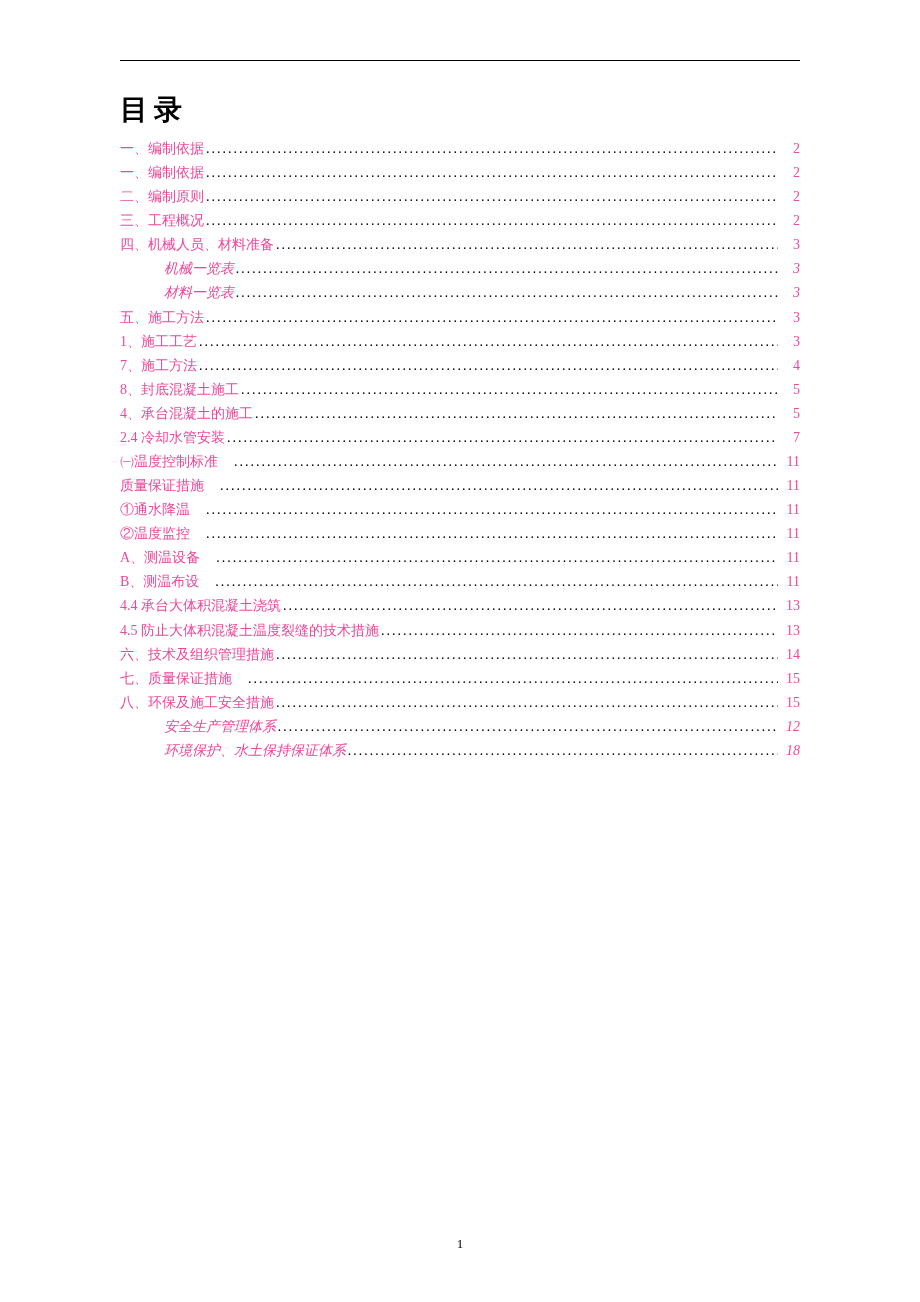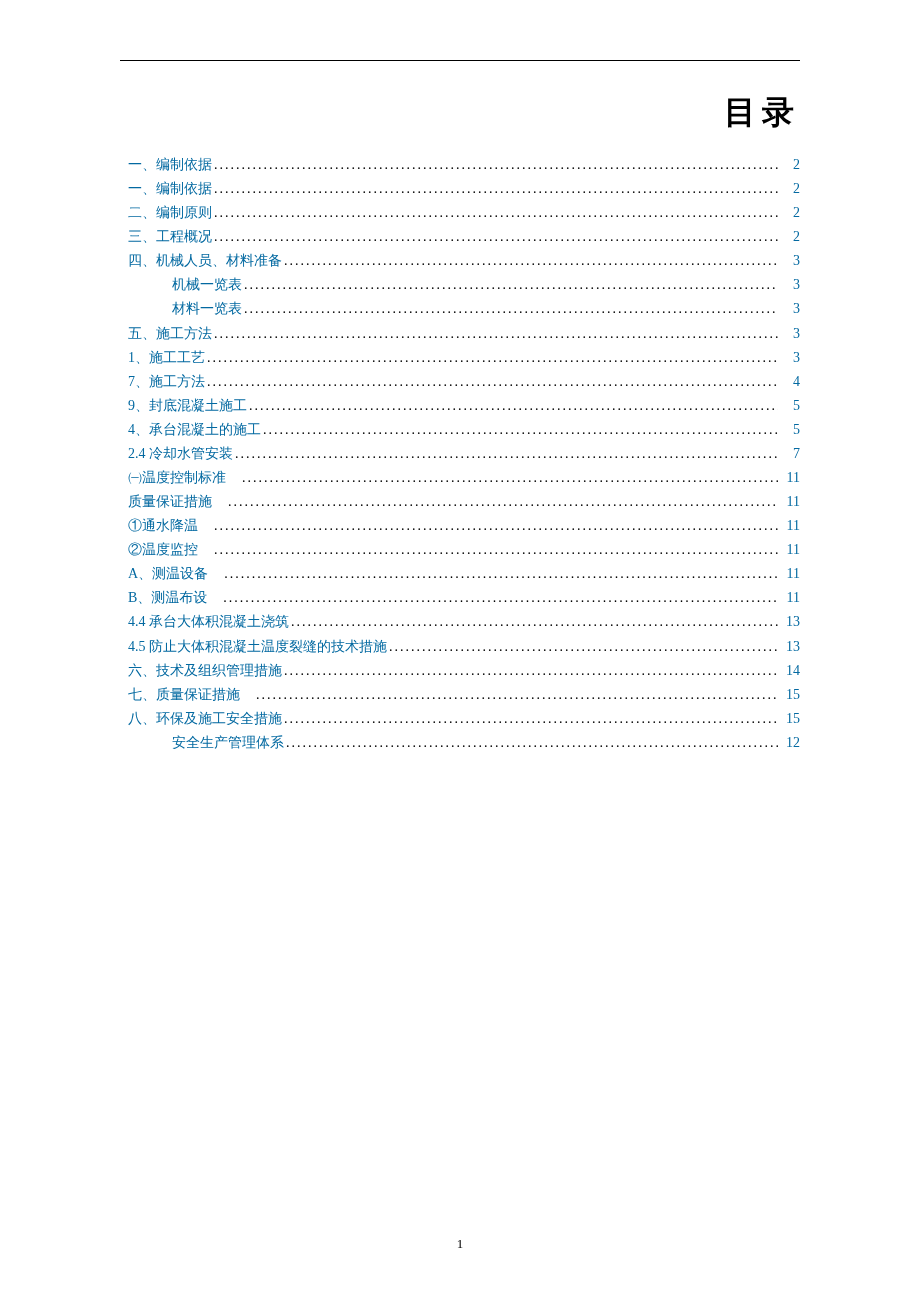--- a/index.html
+++ b/index.html
@@ -15,40 +15,40 @@
       position: relative;
     }
     .page {
       padding: 60px 120px 40px 120px;
     }
     .header-divider {
       border-top: 1.5px solid #000;
       margin-bottom: 30px;
     }
     .title {
-      text-align: right;
-      font-size: 32px;
+      text-align: left;
+      font-size: 28px;
       font-weight: bold;
-      margin-bottom: 18px;
+      margin-bottom: 8px;
       letter-spacing: 6px;
     }
     .toc {
       font-size: 14px;
       line-height: 1.72;
-      color: #0369a1;
-      margin-left: 8px;
+      color: #ec4899;
     }
     .toc-row {
       display: flex;
       align-items: baseline;
       white-space: nowrap;
       margin-bottom: 0px;
     }
     .toc-row.indent {
       padding-left: 44px;
+      font-style: italic;
     }
     .toc-label {
       flex: 0 0 auto;
     }
     .toc-dots {
       flex: 1 1 auto;
       overflow: hidden;
       letter-spacing: 2px;
       color: #000;
       margin: 0 2px;
@@ -121,21 +121,21 @@
         <span class="toc-label">1、施工工艺</span>
         <span class="toc-dots"></span>
         <span class="toc-page">3</span>
       </div>
     <div class="toc-row">
         <span class="toc-label">7、施工方法</span>
         <span class="toc-dots"></span>
         <span class="toc-page">4</span>
       </div>
     <div class="toc-row">
-        <span class="toc-label">9、封底混凝土施工</span>
+        <span class="toc-label">8、封底混凝土施工</span>
         <span class="toc-dots"></span>
         <span class="toc-page">5</span>
       </div>
     <div class="toc-row">
         <span class="toc-label">4、承台混凝土的施工</span>
         <span class="toc-dots"></span>
         <span class="toc-page">5</span>
       </div>
     <div class="toc-row">
         <span class="toc-label">2.4 冷却水管安装</span>
@@ -194,17 +194,22 @@
       </div>
     <div class="toc-row">
         <span class="toc-label">八、环保及施工安全措施</span>
         <span class="toc-dots"></span>
         <span class="toc-page">15</span>
       </div>
     <div class="toc-row indent">
         <span class="toc-label">安全生产管理体系</span>
         <span class="toc-dots"></span>
         <span class="toc-page">12</span>
+      </div>
+    <div class="toc-row indent">
+        <span class="toc-label">环境保护、水土保持保证体系</span>
+        <span class="toc-dots"></span>
+        <span class="toc-page">18</span>
       </div>
   </div>
 </div>
 
 <div class="page-number">1</div>
 
 </body></html>

